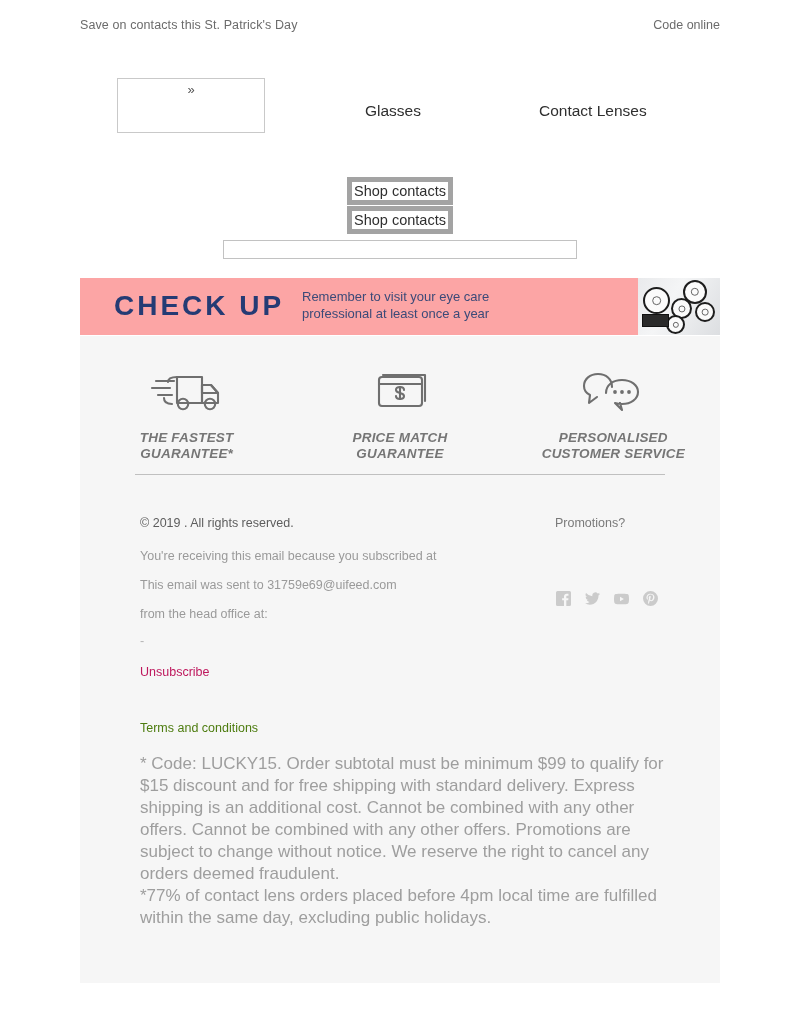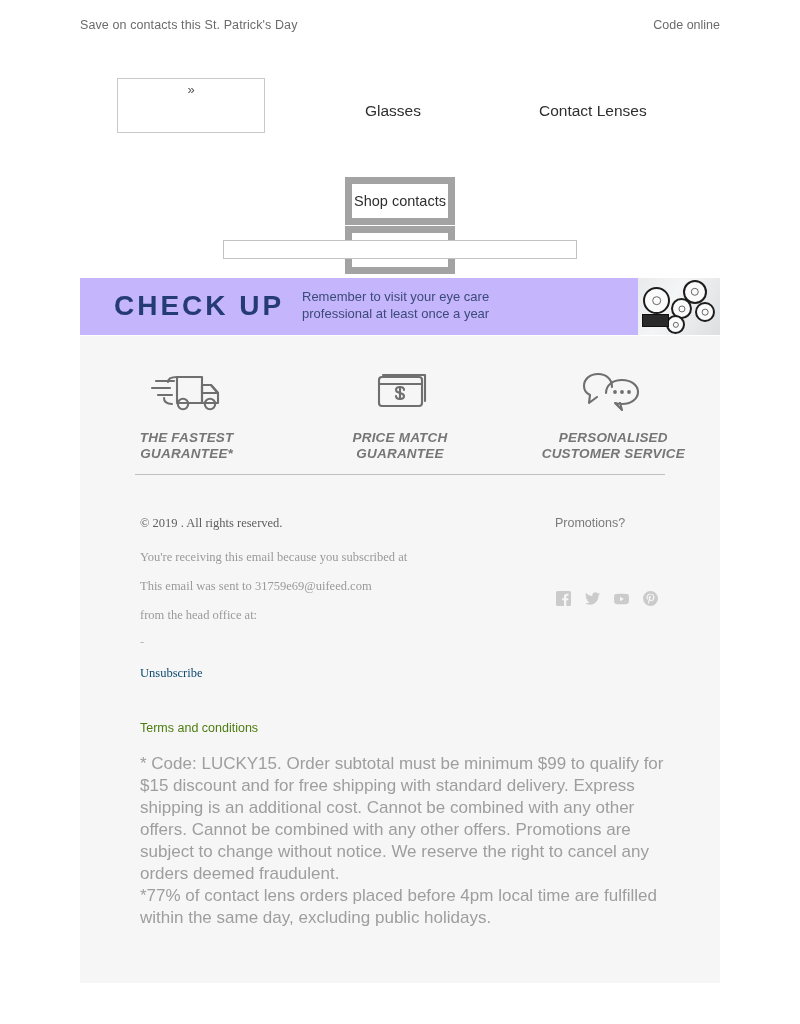--- a/index.html
+++ b/index.html
@@ -81,22 +81,22 @@
     top: 177px;
     left: 80px;
     width: 640px;
     text-align: center;
   }
   .cta-link {
     display: inline-block;
     font-size: 14.5px;
     color: #2f2f2f;
     text-decoration: none;
-    border: 7px solid #a3a3a3;
-    padding: 8px 2px;
+    border: 5px solid #a3a3a3;
+    padding: 0px 2px;
     line-height: 18px;
     box-sizing: border-box;
   }
   .cta-gap { height: 1px; }
 
   .hero-placeholder {
     position: absolute;
     top: 240px;
     left: 223px;
     width: 354px;
@@ -106,21 +106,21 @@
     box-sizing: border-box;
   }
 
   
   .checkup {
     position: absolute;
     top: 278px;
     left: 80px;
     width: 640px;
     height: 57px;
-    background: #c4b5fd;
+    background: #fca5a5;
     overflow: hidden;
   }
   .checkup-title {
     position: absolute;
     left: 34px;
     top: 11px;
     font-size: 28px;
     font-weight: bold;
     letter-spacing: 3px;
     color: #253b74;
@@ -220,21 +220,20 @@
     height: 1px;
     background: #c0c0c0;
   }
 
   
   .footer {
     position: absolute;
     top: 180px;
     left: 60px;
     width: 540px;
-    font-family: Liberation Serif, serif;
   }
   .copyright {
     font-size: 12.5px;
     color: #5d5d5d;
     margin-bottom: 19px;
   }
   .foot-line {
     font-size: 12.5px;
     color: #9a9a9a;
     margin-bottom: 14px;
@@ -242,21 +241,21 @@
   }
   .foot-dot {
     font-size: 12.5px;
     color: #b4b4b4;
     margin-bottom: 16px;
     line-height: 10px;
   }
   .unsubscribe {
     display: inline-block;
     font-size: 12.5px;
-    color: #0c4a6e;
+    color: #be185d;
     text-decoration: none;
   }
 
   .questions {
     position: absolute;
     top: 180px;
     left: 475px;
     font-size: 12.5px;
     color: #7a7a7a;
   }

